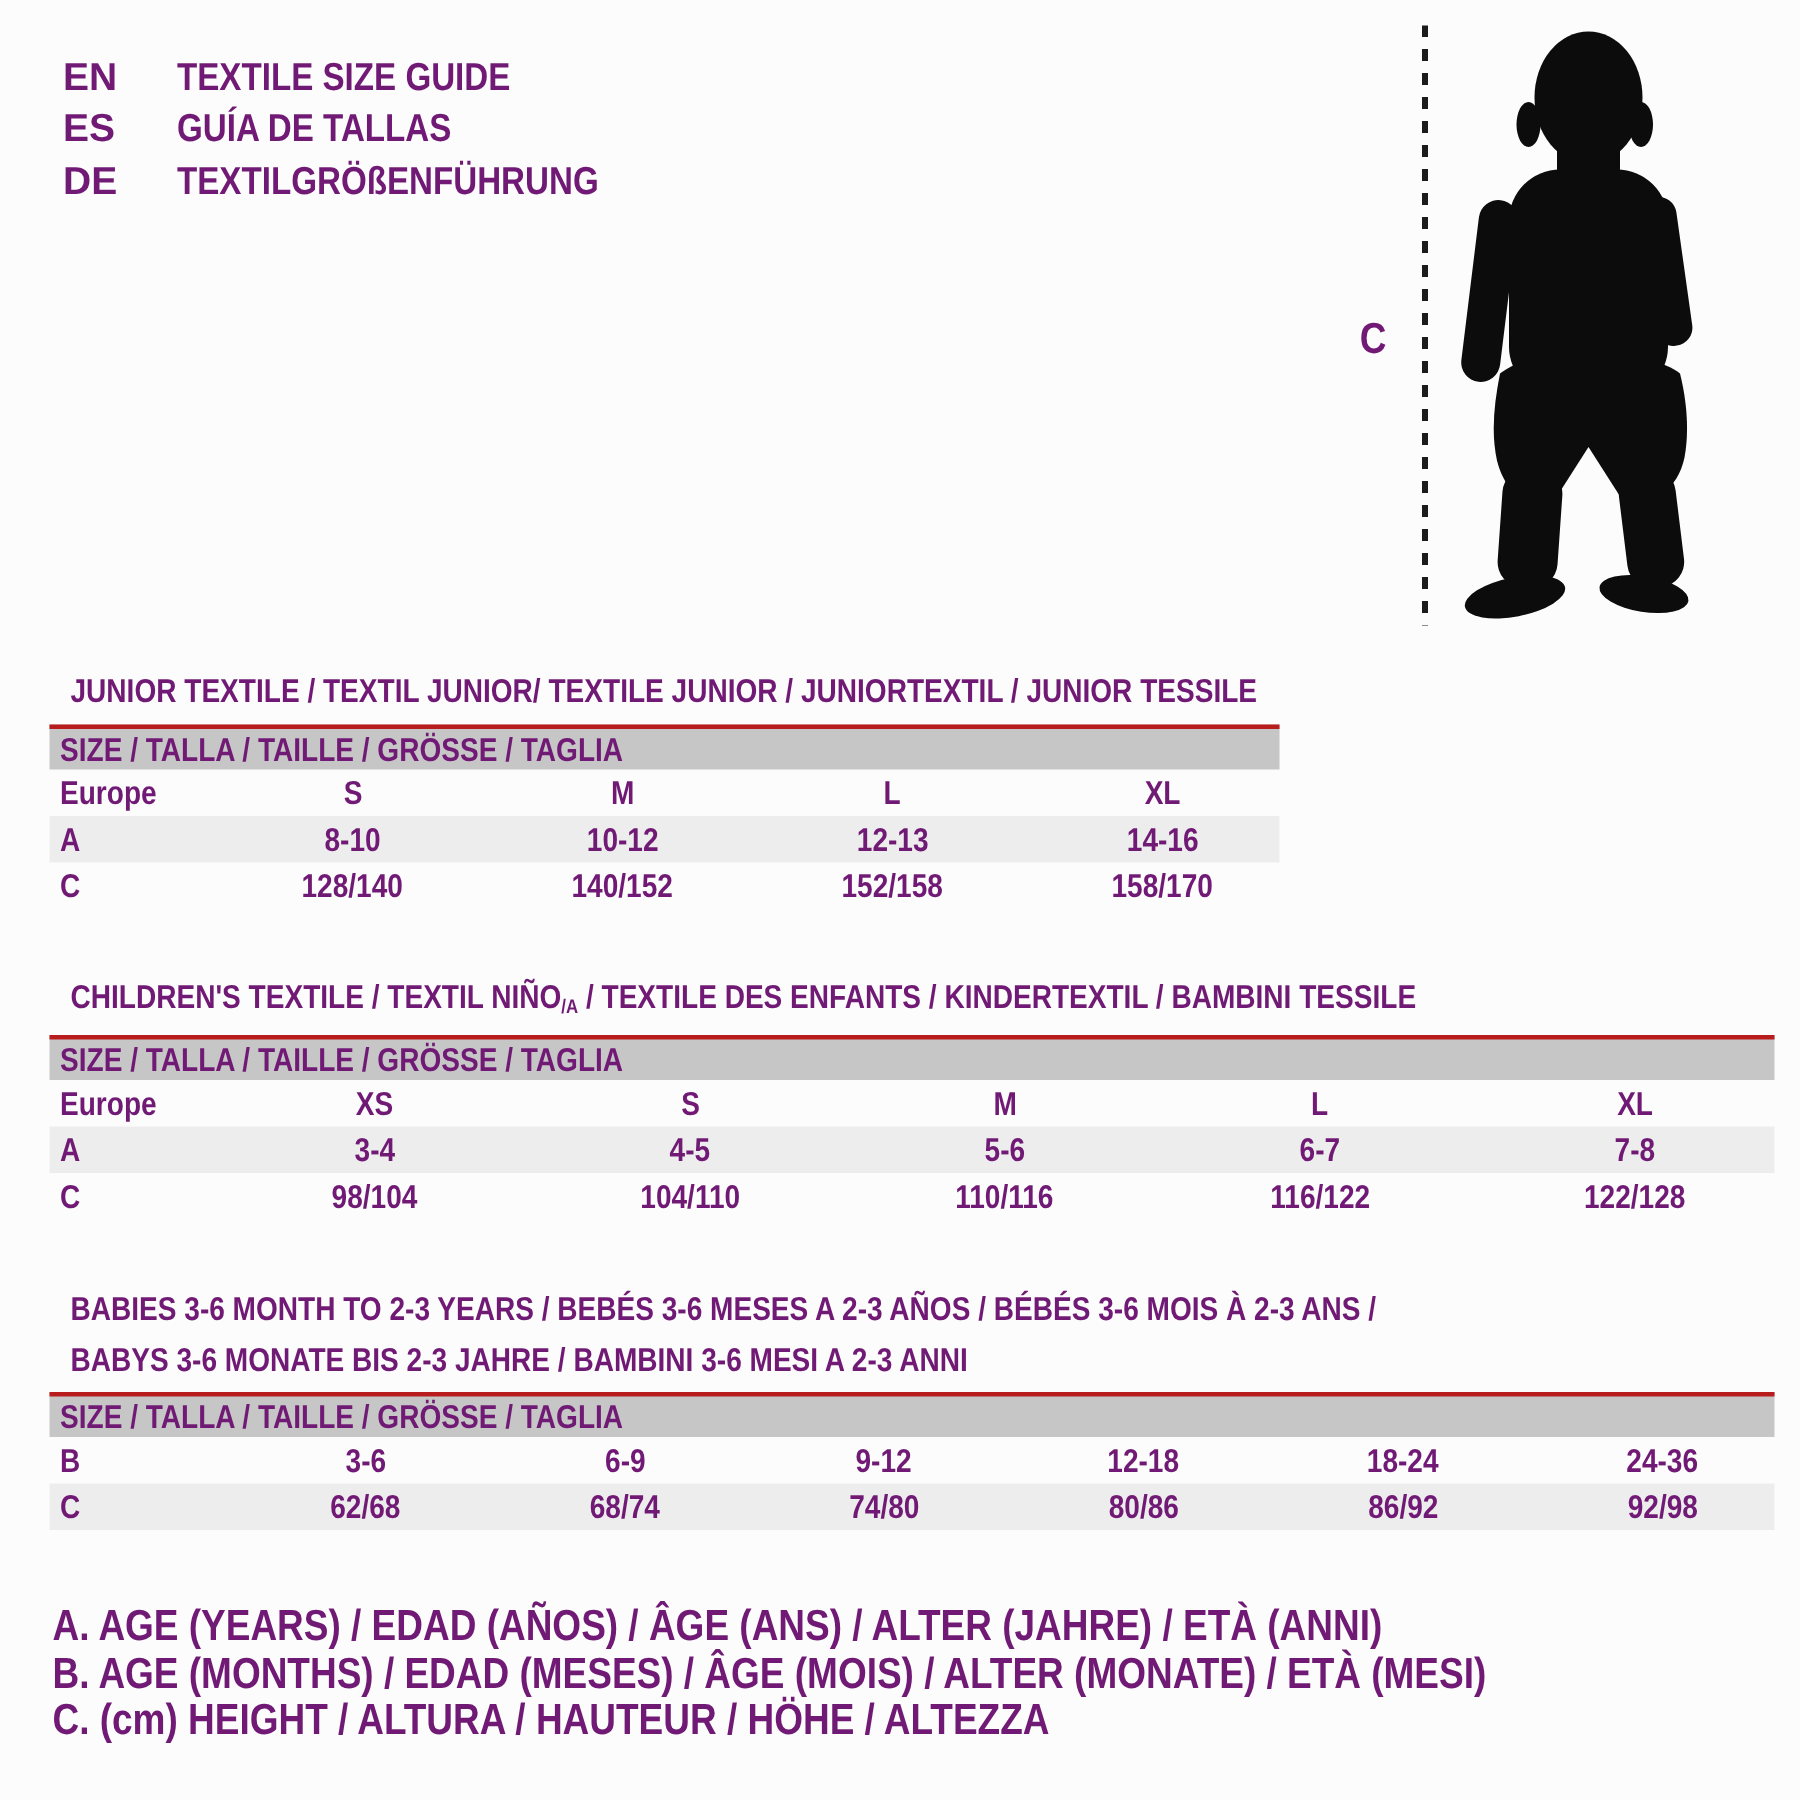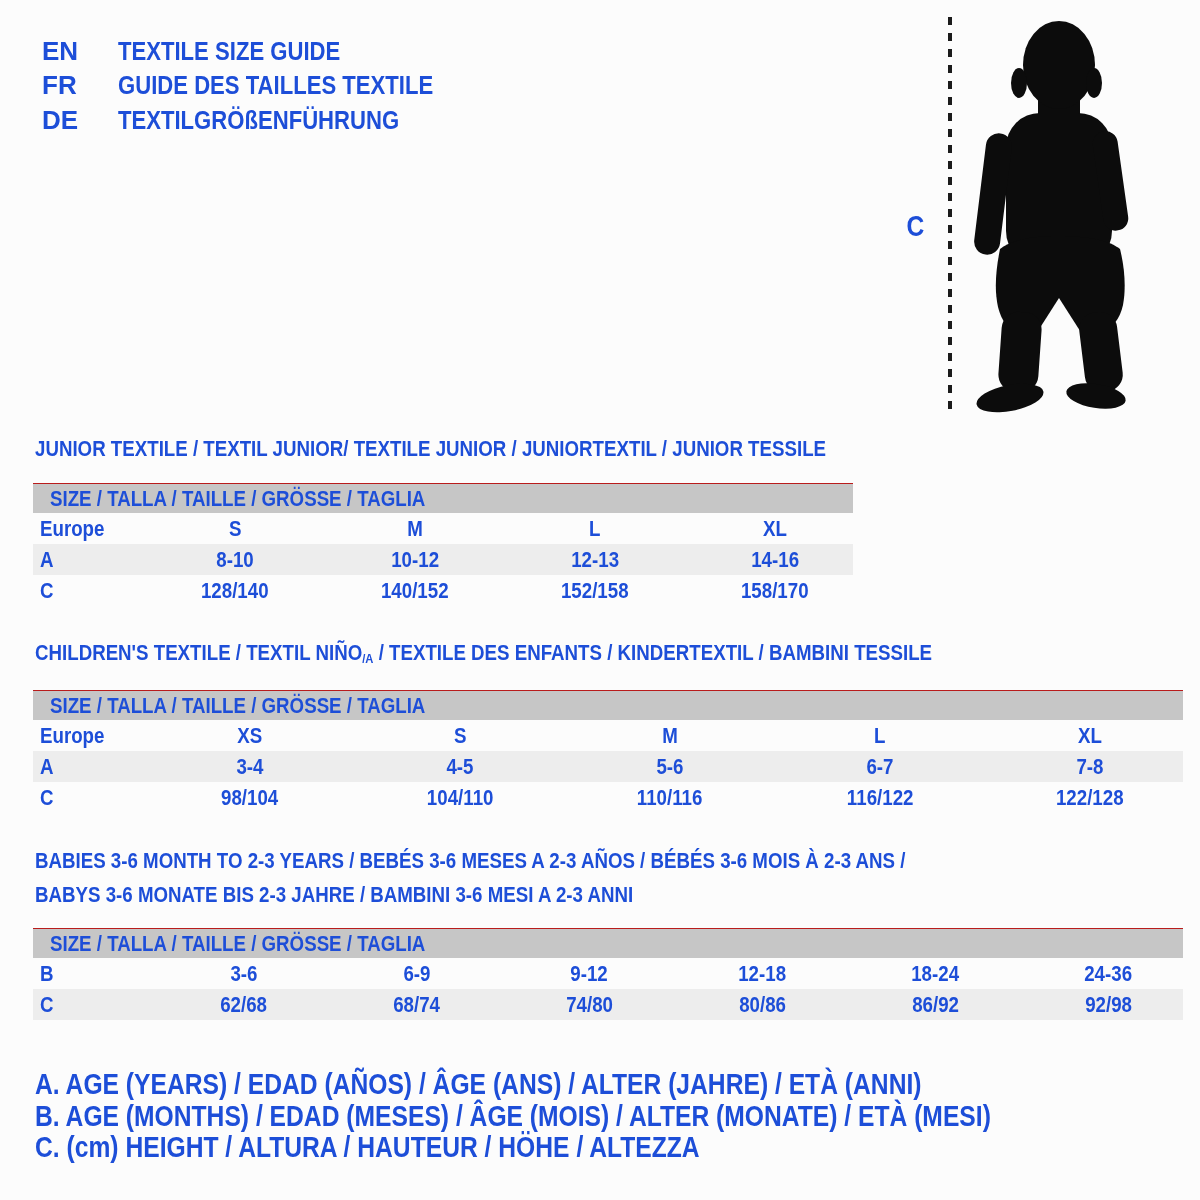--- a/index.html
+++ b/index.html
@@ -1,50 +1,50 @@
 <!DOCTYPE html>
 <html><head>
 <meta charset="utf-8">
 <style>
   html,body{margin:0;padding:0;background:#fcfcfc;}
   .canvas{
     position:relative;width:1200px;height:1200px;background:#fcfcfc;
     font-family:"Liberation Sans","DejaVu Sans",sans-serif;font-weight:700;
-    color:#1d4ed8;overflow:hidden;
+    color:#701a75;overflow:hidden;
   }
   
   .cond{display:inline-block;transform:scaleX(0.85);transform-origin:0 50%;white-space:nowrap;}
   .condc{display:inline-block;transform:scaleX(0.85);transform-origin:50% 50%;white-space:nowrap;}
 
   
   .lang{position:absolute;left:42px;top:34px;}
   .lang-row{display:flex;align-items:center;height:34.6px;font-size:26px;}
   .lang-code{width:76px;}
 
   
   .dashline{position:absolute;left:948px;top:17px;width:4px;height:400px;
     background:repeating-linear-gradient(to bottom,#1b1b1b 0 8px,transparent 8px 16px);}
   .figlabel{position:absolute;left:905px;top:210px;font-size:29px;}
   .toddler{position:absolute;left:970px;top:17px;}
 
   
-  .sec-title{position:absolute;left:35px;margin:0;font-size:22px;line-height:25px;font-weight:700;}
+  .sec-title{position:absolute;left:35px;margin:12px;font-size:22px;line-height:25px;font-weight:700;}
   #t1title{top:436px;}
   #t2title{top:640px;text-align:center;}
   #t3title1{top:848px;}
   #t3title2{top:882px;text-decoration:underline;}
   .sub{font-size:0.6em;vertical-align:-0.25em;}
 
   
   .tbl{position:absolute;left:33px;}
   #tbl1{top:483px;width:820px;}
   #tbl2{top:690px;width:1150px;}
   #tbl3{top:928px;width:1150px;}
-  .thead{height:30px;background:#c6c6c6;border-top:1px solid #b91c1c;box-sizing:border-box;
-    display:flex;align-items:center;padding-left:17px;font-size:22px;}
+  .thead{height:30px;background:#c6c6c6;border-top:3px solid #b91c1c;box-sizing:border-box;
+    display:flex;align-items:center;padding-left:7px;font-size:22px;}
   .trow{display:flex;align-items:center;height:31px;font-size:22px;gap:24px;}
   .trow.shade{background:#ededed;}
   .tlabel{width:100px;padding-left:7px;box-sizing:border-box;}
   #tbl3 .tlabel{width:112px;}
   .tcell{flex:1;text-align:center;}
 
   
   .legend-line{position:absolute;left:35px;font-size:29px;line-height:26px;}
   #leg0{top:1071px;}
   #leg1{top:1103px;}
@@ -54,22 +54,22 @@
 <body>
 
 <div class="canvas">
 
   <div class="lang">
     <div class="lang-row">
       <span class="lang-code">EN</span>
       <span class="cond">TEXTILE SIZE GUIDE</span>
     </div>
     <div class="lang-row">
-      <span class="lang-code">FR</span>
-      <span class="cond">GUIDE DES TAILLES TEXTILE</span>
+      <span class="lang-code">ES</span>
+      <span class="cond">GUÍA DE TALLAS</span>
     </div>
     <div class="lang-row">
       <span class="lang-code">DE</span>
       <span class="cond">TEXTILGRÖßENFÜHRUNG</span>
     </div>
   </div>
 
   <div class="dashline"></div>
   <div class="figlabel"><span class="condc">C</span></div>
   <svg class="toddler" width="164" height="400" viewBox="0 0 164 400" aria-hidden="true">

